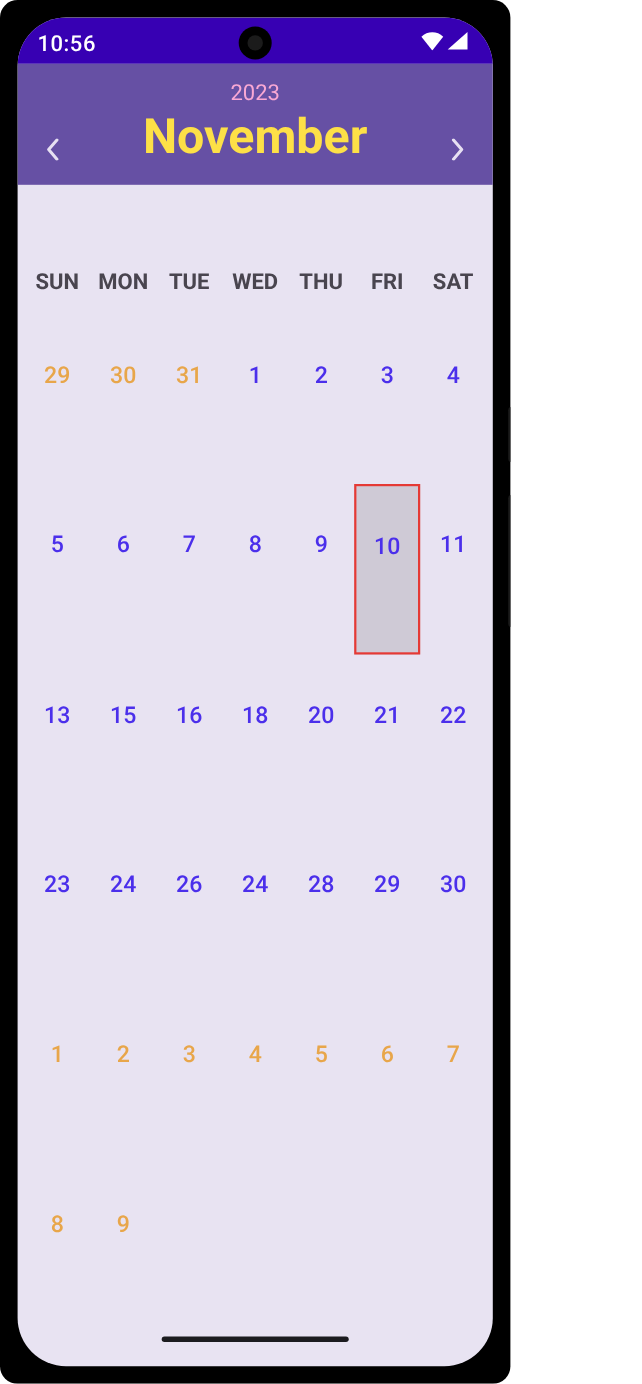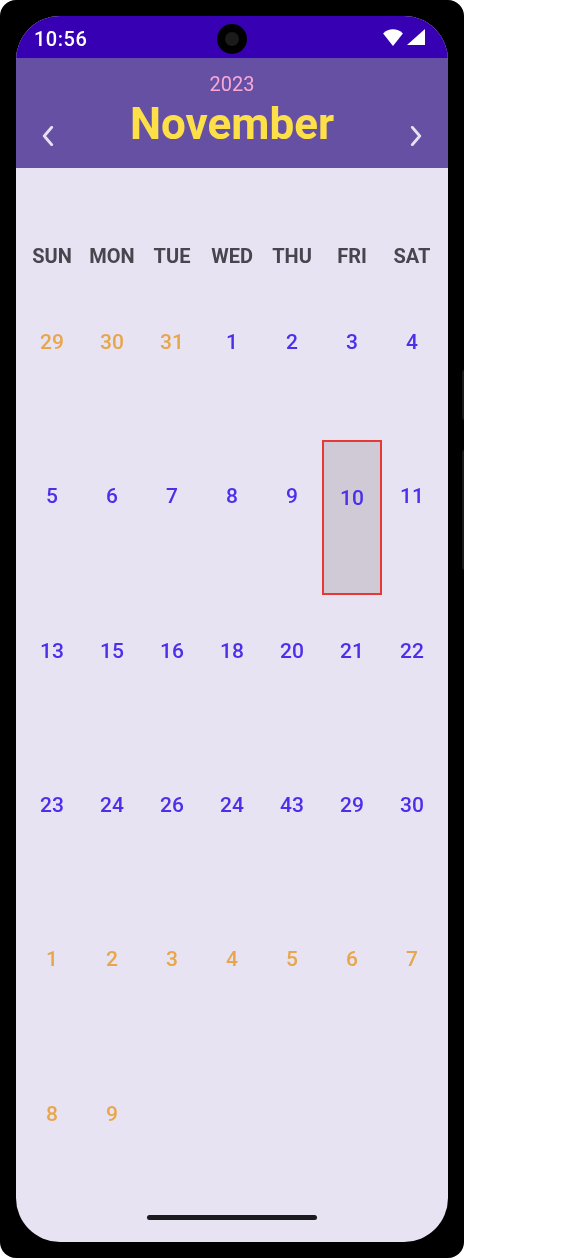--- a/index.html
+++ b/index.html
@@ -262,21 +262,21 @@
           <div class="cell in-month">
             <span class="daynum">24</span>
           </div>
           <div class="cell in-month">
             <span class="daynum">26</span>
           </div>
           <div class="cell in-month">
             <span class="daynum">24</span>
           </div>
           <div class="cell in-month">
-            <span class="daynum">43</span>
+            <span class="daynum">28</span>
           </div>
           <div class="cell in-month">
             <span class="daynum">29</span>
           </div>
           <div class="cell in-month">
             <span class="daynum">30</span>
           </div>
           <div class="cell out-month">
             <span class="daynum">1</span>
           </div>

